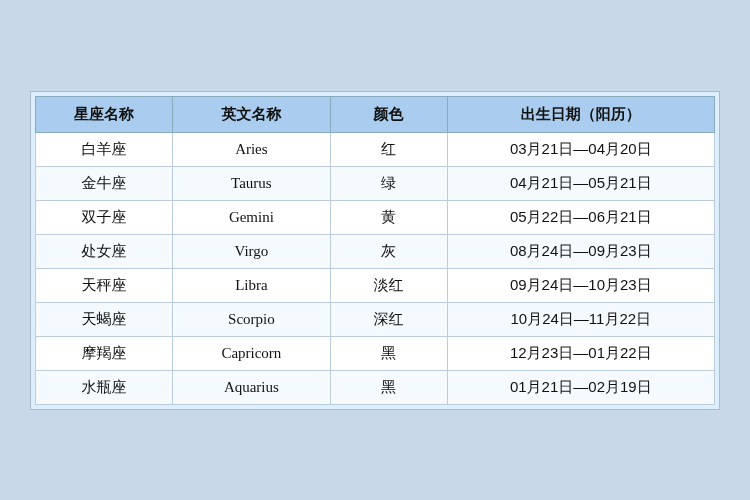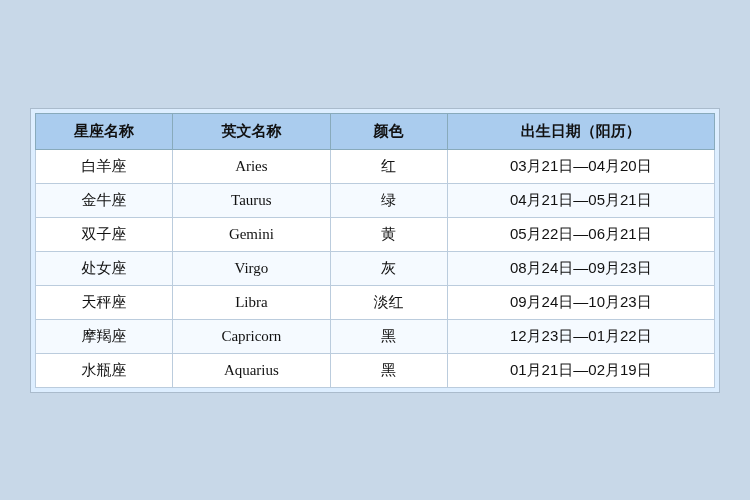--- a/index.html
+++ b/index.html
@@ -106,20 +106,26 @@
           <td>灰</td>
           <td>08月24日—09月23日</td>
         </tr>
         <tr>
           <td>天秤座</td>
           <td>Libra</td>
           <td>淡红</td>
           <td>09月24日—10月23日</td>
         </tr>
         <tr>
+          <td>天蝎座</td>
+          <td>Scorpio</td>
+          <td>深红</td>
+          <td>10月24日—11月22日</td>
+        </tr>
+        <tr>
           <td>摩羯座</td>
           <td>Capricorn</td>
           <td>黑</td>
           <td>12月23日—01月22日</td>
         </tr>
         <tr>
           <td>水瓶座</td>
           <td>Aquarius</td>
           <td>黑</td>
           <td>01月21日—02月19日</td>

